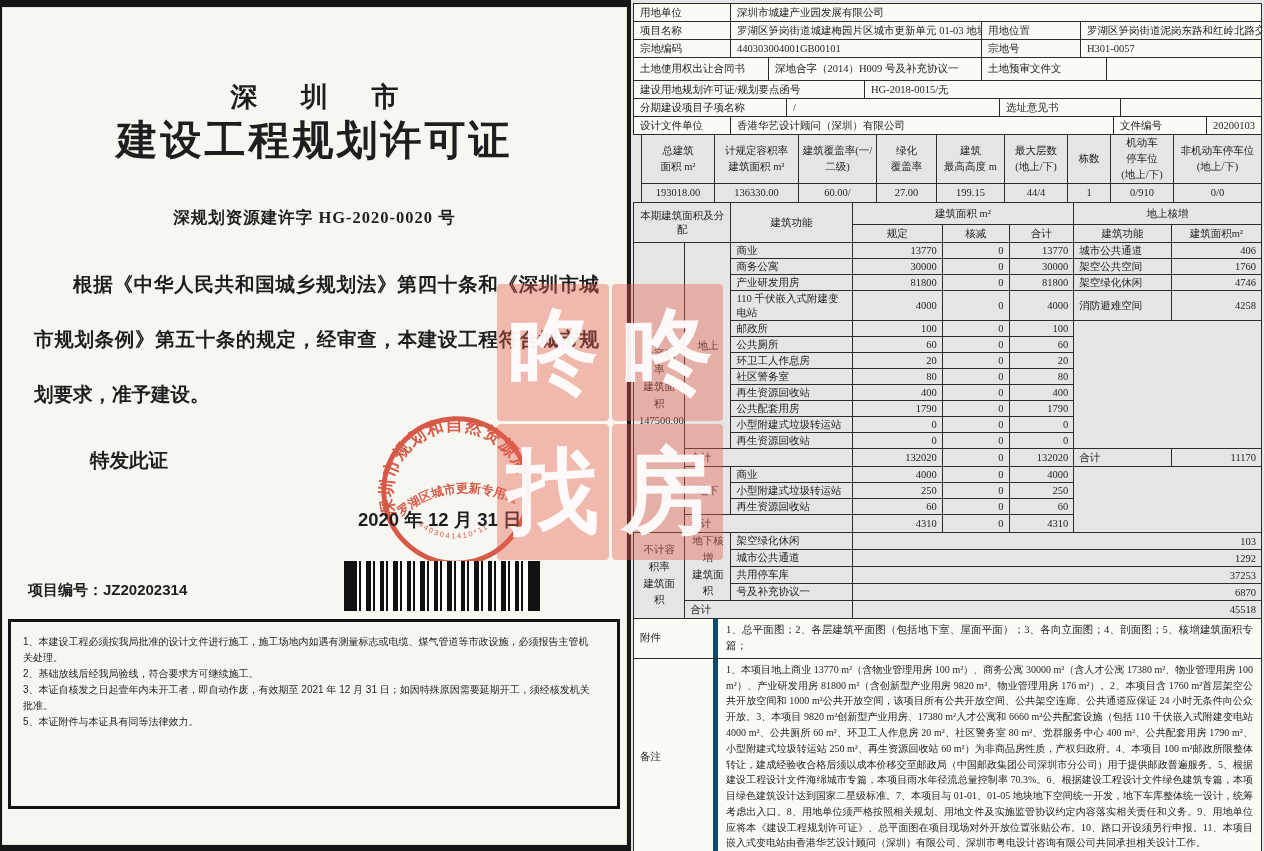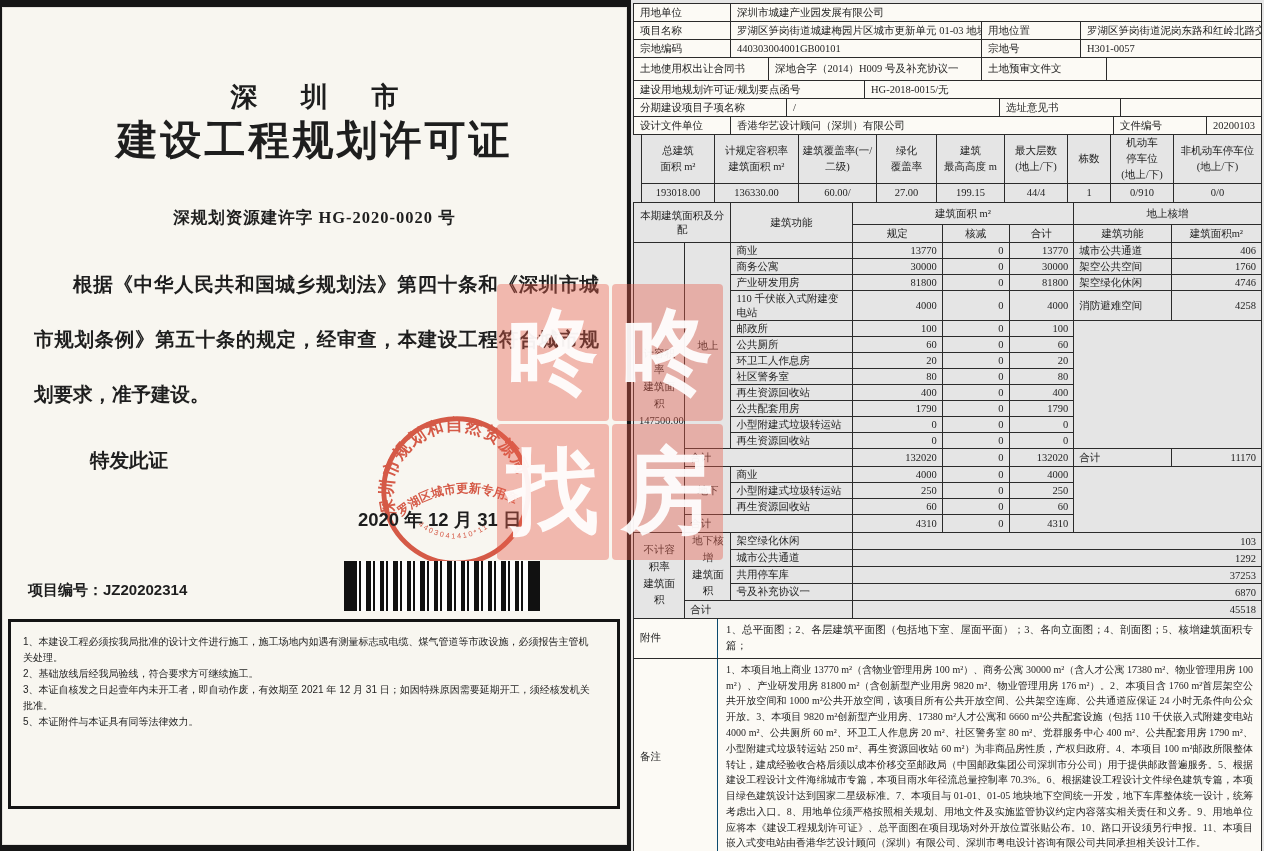--- a/index.html
+++ b/index.html
@@ -57,21 +57,21 @@
   .mh{height:48px;}
   .mv{height:18px;}
   table.alloc{border-collapse:collapse;table-layout:fixed;width:629px;margin-top:-1px;
               font-size:10.5px;}
   table.alloc td{border:1px solid #2b2b2b;padding:0 5px;overflow:hidden;}
   td.pre{white-space:pre-line;text-align:center;line-height:1.6;}
   td.ctr{text-align:center;}
   td.num{text-align:right;padding-right:9px;}
   .frow{display:flex;border:1px solid #2b2b2b;border-top:none;align-items:stretch;
         background:#fcfaf5;}
-  .flabel{width:84px;border-right:1px solid #0c4a6e;display:flex;align-items:center;
+  .flabel{width:84px;border-right:5px solid #0c4a6e;display:flex;align-items:center;
           justify-content:flex-start;padding:0 6px;box-sizing:border-box;}
   .fbody{flex:1;padding:3px 8px;line-height:1.55;text-align:justify;}
   .beizhu-body{font-size:10px;line-height:1.58;min-height:158px;}
   .fujian-row{min-height:22px;}
 </style>
 </head>
 <body>
 
 <div class="stage">
 

